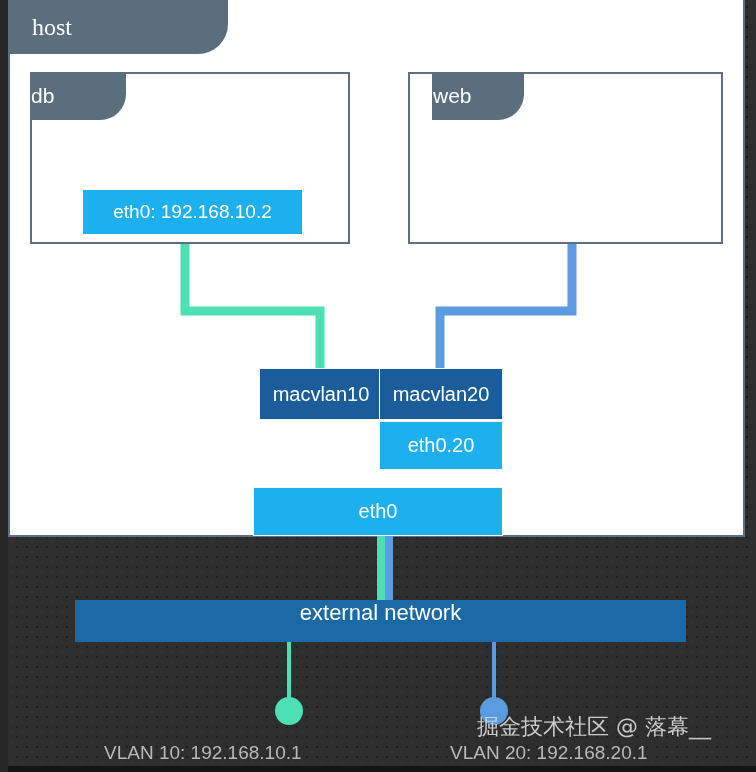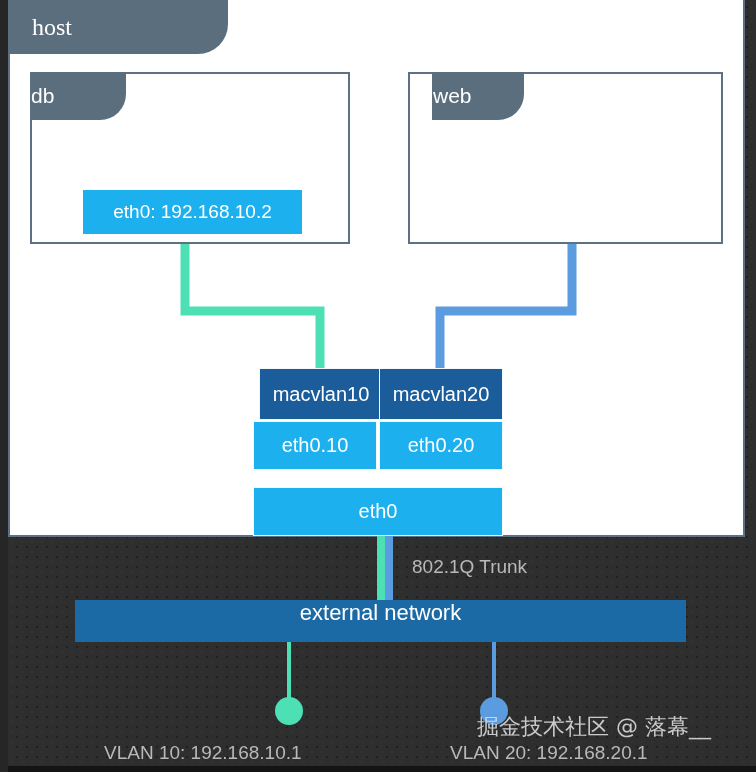--- a/index.html
+++ b/index.html
@@ -224,33 +224,27 @@
   <div class="ctr-tab web-tab">
     <span>web</span>
   </div>
 
   <div class="stack-box macvlan mv10">
     <span>macvlan10</span>
   </div>
   <div class="stack-box macvlan mv20">
     <span>macvlan20</span>
   </div>
-  <div class="stack-box vif ve10">
-    <span>eth0.10</span>
-  </div>
   <div class="stack-box vif ve20">
     <span>eth0.20</span>
   </div>
   <div class="stack-box nic eth0">
     <span>eth0</span>
   </div>
 
-  <div class="dark-label trunk-label">
-    <span>802.1Q Trunk</span>
-  </div>
 
   <div class="ext-net">
     <span>external network</span>
   </div>
 
   <div class="dark-label vlan10-label">
     <span>VLAN 10: 192.168.10.1</span>
   </div>
   <div class="dark-label vlan20-label">
     <span>VLAN 20: 192.168.20.1</span>

